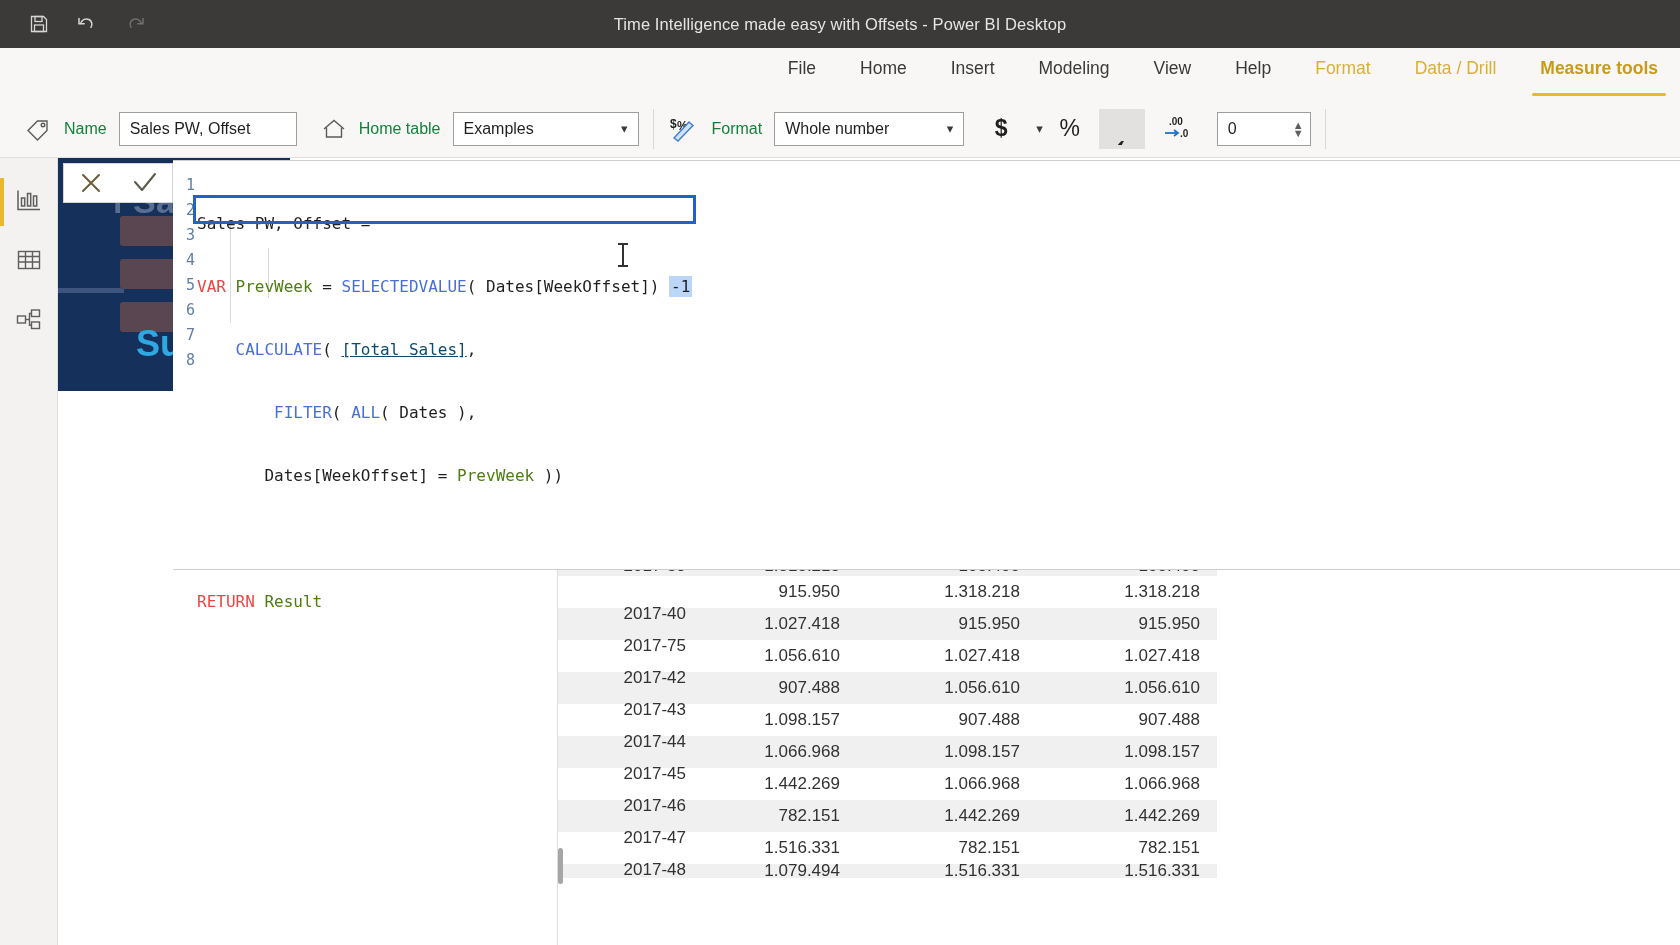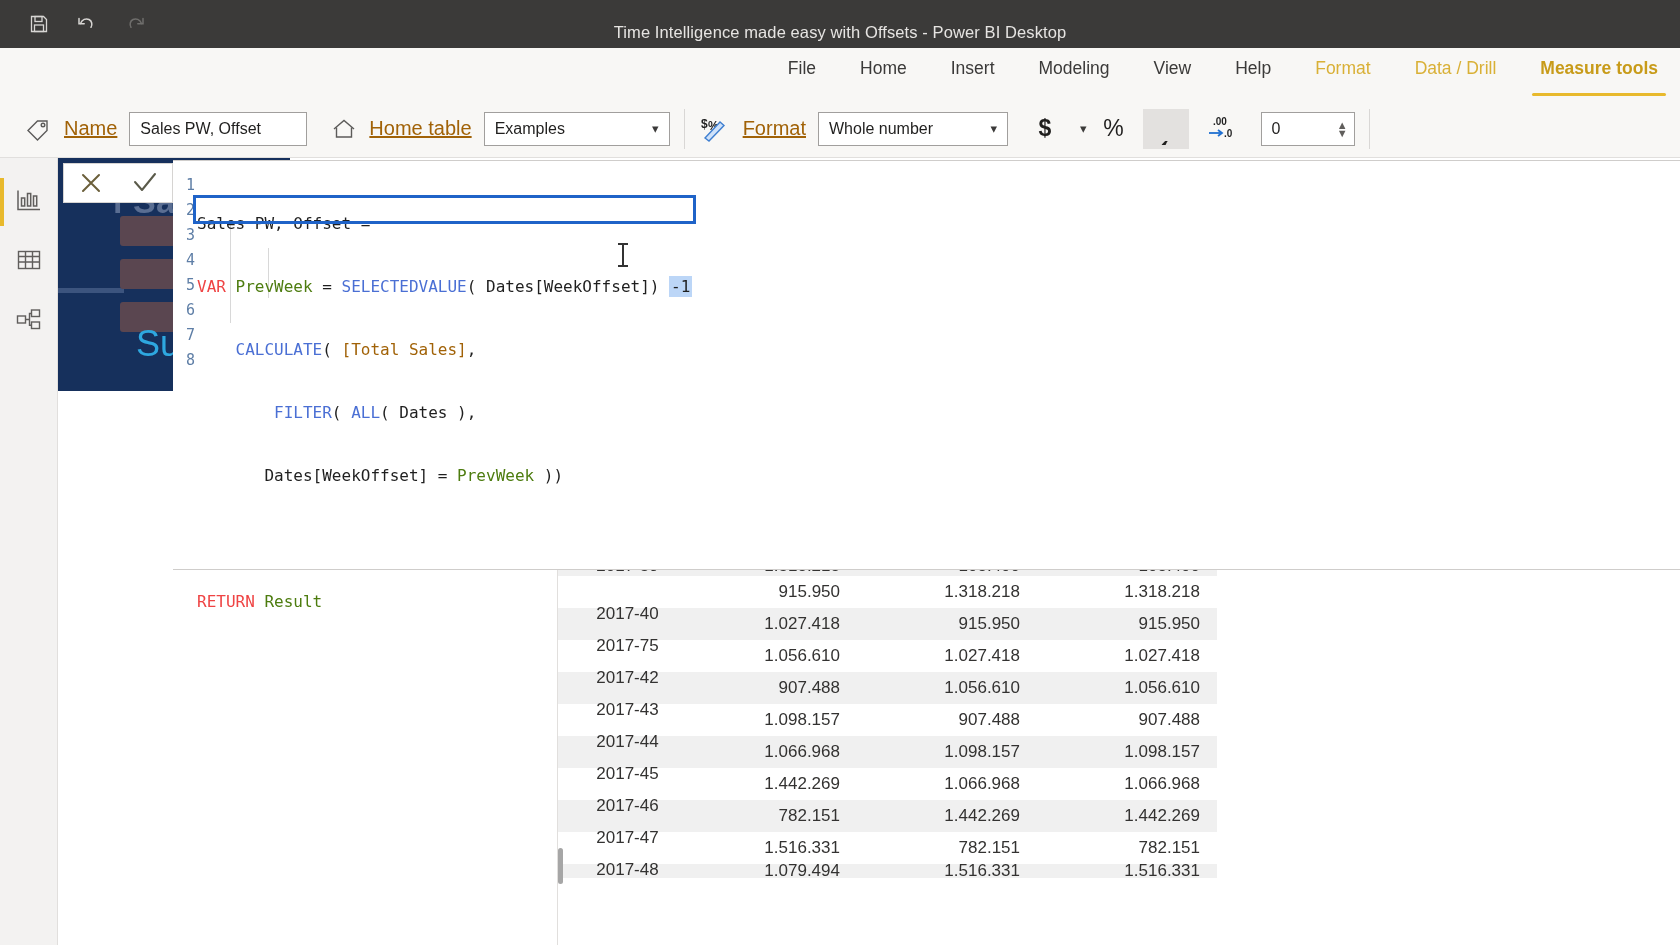--- a/index.html
+++ b/index.html
@@ -18,21 +18,21 @@
     display: flex; align-items: center;
   }
   .qat { display: flex; align-items: center; gap: 22px; padding-left: 26px; }
   .qat-icon {
     width: 26px; height: 26px;
     display: flex; align-items: center; justify-content: center;
     color: #d8d6d4;
   }
   .qat-icon svg { display: block; }
   .title-text {
-    position: absolute; left: 0; right: 0; top: 8px; height: 48px;
+    position: absolute; left: 0; right: 0; top: 0; height: 48px;
     display: flex; align-items: center; justify-content: center;
     color: #e6e4e2; font-size: 16.5px; letter-spacing: .1px;
     pointer-events: none;
   }
 
   
   .ribbon-tabs {
     position: absolute; left: 0; top: 48px; width: 1680px; height: 52px;
     background: #f8f7f5;
     display: flex; align-items: flex-end; padding-left: 20px; justify-content: flex-end;
@@ -54,21 +54,21 @@
   
   .toolbar {
     position: absolute; left: 0; top: 100px; width: 1680px; height: 58px;
     background: #f8f7f5;
     border-bottom: 1px solid #e1dfdd;
     display: flex; align-items: center; padding-left: 24px;
   }
   .tb-group { display: flex; align-items: center; height: 100%; }
   .tb-sep { width: 1px; height: 40px; background: #d9d7d5; margin: 0 14px; }
   .tb-icon { display: flex; align-items: center; justify-content: center; color: #5c5b59; }
-  .tb-label { font-size: 20px; color: #a16207; margin: 0 12px 0 10px; white-space: nowrap; text-decoration: underline; }
+  .tb-label { font-size: 16px; color: #15803d; margin: 0 12px 0 10px; white-space: nowrap; }
   .tb-input {
     height: 34px; border: 1px solid #a19f9d; background: #fff;
     font-size: 16px; color: #201f1e; padding: 0 10px;
     display: flex; align-items: center;
   }
   .tb-input.name-field { width: 178px; }
   .tb-select {
     height: 34px; border: 1px solid #a19f9d; background: #fff;
     font-size: 16px; color: #201f1e; padding: 0 10px;
     display: flex; align-items: center; justify-content: space-between;
@@ -115,21 +115,21 @@
   .bg-visual {
     position: absolute; left: 0px; top: 0px; width: 232px; height: 233px;
     background: #16305c; overflow: hidden;
   }
   .bg-visual .bgtxt-1 {
     position: absolute; left: 55px; top: 24px;
     font-size: 34px; font-weight: 700; color: #5a6e92; letter-spacing: .5px;
   }
   .bg-visual .bgtxt-2 {
     position: absolute; left: 78px; top: 165px;
-    font-size: 36px; font-weight: 400; color: #2ea8e0;
+    font-size: 36px; font-weight: 700; color: #2ea8e0;
   }
   .bg-stack { position: absolute; left: 62px; top: 58px; width: 175px; height: 120px; }
   .bg-stack i {
     position: absolute; left: 0; width: 165px; height: 30px;
     background: #5a4650; border-radius: 3px; display: block;
   }
   .bg-stack i:nth-child(1) { top: 0; }
   .bg-stack i:nth-child(2) { top: 43px; }
   .bg-stack i:nth-child(3) { top: 86px; }
   .bg-gear {
@@ -153,21 +153,21 @@
     position: absolute; left: 499px; top: 402px; width: 660px; height: 390px;
     background: #ffffff; border-left: 1px solid #e1dfdd; overflow: hidden;
   }
   .tv-row {
     display: flex; height: 32px; align-items: center;
     font-size: 17px; color: #333231;
   }
   .tv-row.alt { background: #f0f0f0; }
   .tv-row.clipped-top { height: 16px; align-items: flex-end; overflow: hidden; }
   .tv-row.clipped-bottom { height: 14px; overflow: hidden; }
-  .tv-c0 { width: 128px; padding-left: 11px; text-align: center; margin-top: 44px; }
+  .tv-c0 { width: 128px; padding-left: 11px; text-align: right; margin-top: 44px; }
   .tv-c1 { width: 170px; padding-right: 16px; text-align: right; }
   .tv-c2 { width: 180px; padding-right: 16px; text-align: right; }
   .tv-c3 { width: 178px; padding-right: 14px; text-align: right; }
   .tv-scroll {
     position: absolute; left: 0px; top: 0px; width: 5px; height: 36px;
     background: #a6a6a6; border-radius: 3px;
   }
 
   
   .fx-accept {
@@ -188,21 +188,21 @@
   }
   .gutter div { height: 25px; line-height: 25px; font-size: 15px; }
   .code {
     position: absolute; left: 24px; top: 12px; right: 0; bottom: 0;
     color: #1f1f1f; white-space: pre;
   }
   .code .ln { height: 25px; line-height: 25px; }
   .k  { color: #ef4444; }          
   .v  { color: #4d7c0f; }          
   .fn { color: #4a6fd4; }          
-  .m  { color: #a16207; }
+  .m  { color: #0c4a6e; text-decoration: underline; }
   .sel-line {
     position: absolute; left: 20px; top: 34px; width: 503px; height: 29px;
     border: 3px solid #1f63c8; box-sizing: border-box; pointer-events: none;
   }
   .num-hl {
     background: #bcd6f7; padding: 1px 2px;
   }
   .indent-guide {
     position: absolute; width: 1px; background: #d8d8d8;
   }

